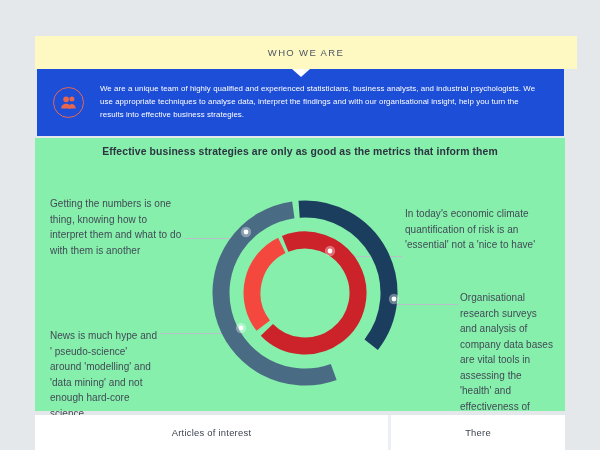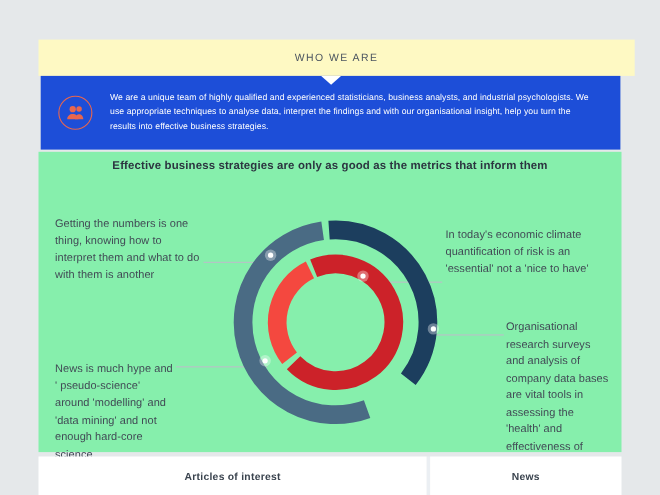--- a/index.html
+++ b/index.html
@@ -169,21 +169,21 @@
     justify-content: center;
   }
 
   #footer-articles { width: 353px; }
   #footer-divider  { width: 3px; background: #ebeff3; height: 35px; }
   #footer-news     { width: 174px; }
 
   .footer-label {
     font-size: 9.4px;
     color: #3a434e;
-    font-weight: 700;
+    font-weight: 400;
     letter-spacing: 0.25px;
   }
 </style>
 </head>
 <body>
 
 <div id="page">
 
   <div id="header-bar">
     <div id="section-eyebrow">WHO WE ARE</div>
@@ -241,17 +241,17 @@
 
     </div>
   </div>
 
   <div id="footer-row">
     <div class="footer-panel" id="footer-articles">
       <span class="footer-label">Articles of interest</span>
     </div>
     <div id="footer-divider"></div>
     <div class="footer-panel" id="footer-news">
-      <span class="footer-label">News</span>
+      <span class="footer-label">There</span>
     </div>
   </div>
 
 </div>
 
 </body></html>

